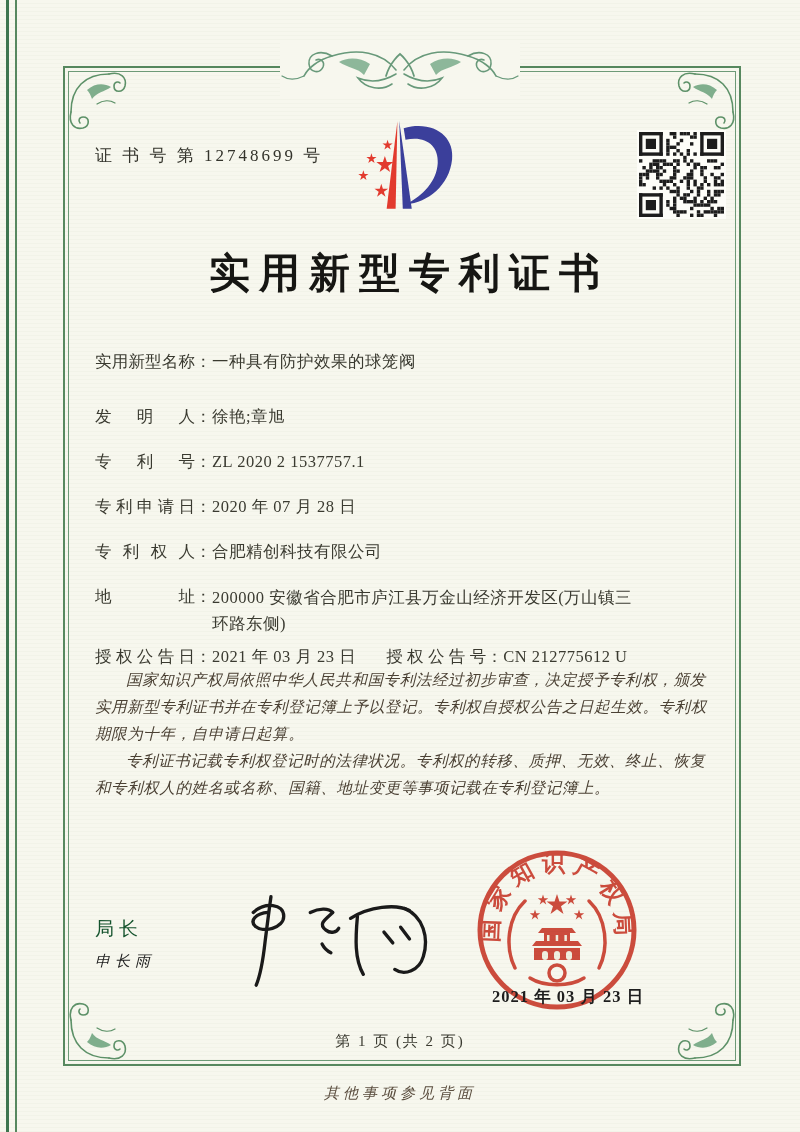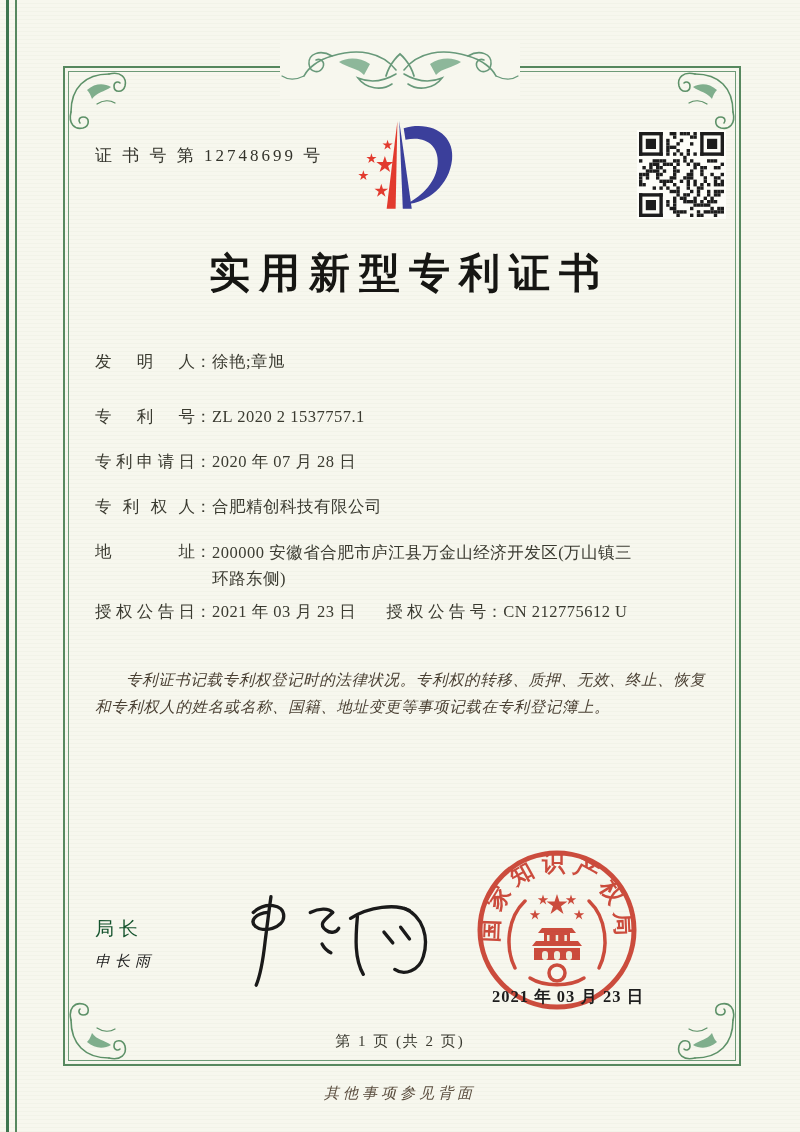--- a/index.html
+++ b/index.html
@@ -317,29 +317,31 @@
       <rect x="37.40" y="81.60" width="3.40" height="3.40" fill="#1d1d1d"></rect>
       <rect x="51.00" y="81.60" width="3.40" height="3.40" fill="#1d1d1d"></rect>
       <rect x="57.80" y="81.60" width="3.40" height="3.40" fill="#1d1d1d"></rect>
       <rect x="61.20" y="81.60" width="3.40" height="3.40" fill="#1d1d1d"></rect>
       <rect x="74.80" y="81.60" width="3.40" height="3.40" fill="#1d1d1d"></rect>
     </svg>
 
   <div class="title">实用新型专利证书</div>
 
   <div class="fields">
+      <div class="field-row"><span class="flabel">实用新型名称</span><span class="fcolon">：</span><span class="fvalue">一种具有防护效果的球笼阀</span></div>
       <div class="field-row"><span class="flabel">发明人</span><span class="fcolon">：</span><span class="fvalue">徐艳;章旭</span></div>
       <div class="field-row"><span class="flabel">专利号</span><span class="fcolon">：</span><span class="fvalue">ZL 2020 2 1537757.1</span></div>
       <div class="field-row"><span class="flabel">专利申请日</span><span class="fcolon">：</span><span class="fvalue">2020 年 07 月 28 日</span></div>
       <div class="field-row"><span class="flabel">专利权人</span><span class="fcolon">：</span><span class="fvalue">合肥精创科技有限公司</span></div>
       <div class="field-row addr"><span class="flabel">地址</span><span class="fcolon">：</span><span class="fvalue">200000 安徽省合肥市庐江县万金山经济开发区(万山镇三环路东侧)</span></div>
       <div class="grant-row"><span class="pair"><span class="flabel">授权公告日</span><span class="fcolon">：</span><span class="fvalue">2021 年 03 月 23 日</span></span><span class="pair second"><span class="flabel">授权公告号</span><span class="fcolon">：</span><span class="fvalue">CN 212775612 U</span></span></div>
     </div>
 
   <div class="bodytext">
+      <p class="body-para">国家知识产权局依照中华人民共和国专利法经过初步审查，决定授予专利权，颁发实用新型专利证书并在专利登记簿上予以登记。专利权自授权公告之日起生效。专利权期限为十年，自申请日起算。</p>
       <p class="body-para">专利证书记载专利权登记时的法律状况。专利权的转移、质押、无效、终止、恢复和专利权人的姓名或名称、国籍、地址变更等事项记载在专利登记簿上。</p>
     </div>
 
   <div class="signer-title">局长</div>
   <div class="signer-name">申长雨</div>
 
   <svg class="signature" viewBox="0 0 230 110" aria-label="申长雨">
     <g fill="none" stroke="#1a1a1a" stroke-width="3.4" stroke-linecap="round" stroke-linejoin="round">
       <path d="M60,14 C58,28 56,44 54,60 C52,78 50,92 45,104"></path>
       <path d="M42,30 C54,19 73,21 73,34 C73,46 52,51 44,44 C38,38 45,31 57,30"></path>

